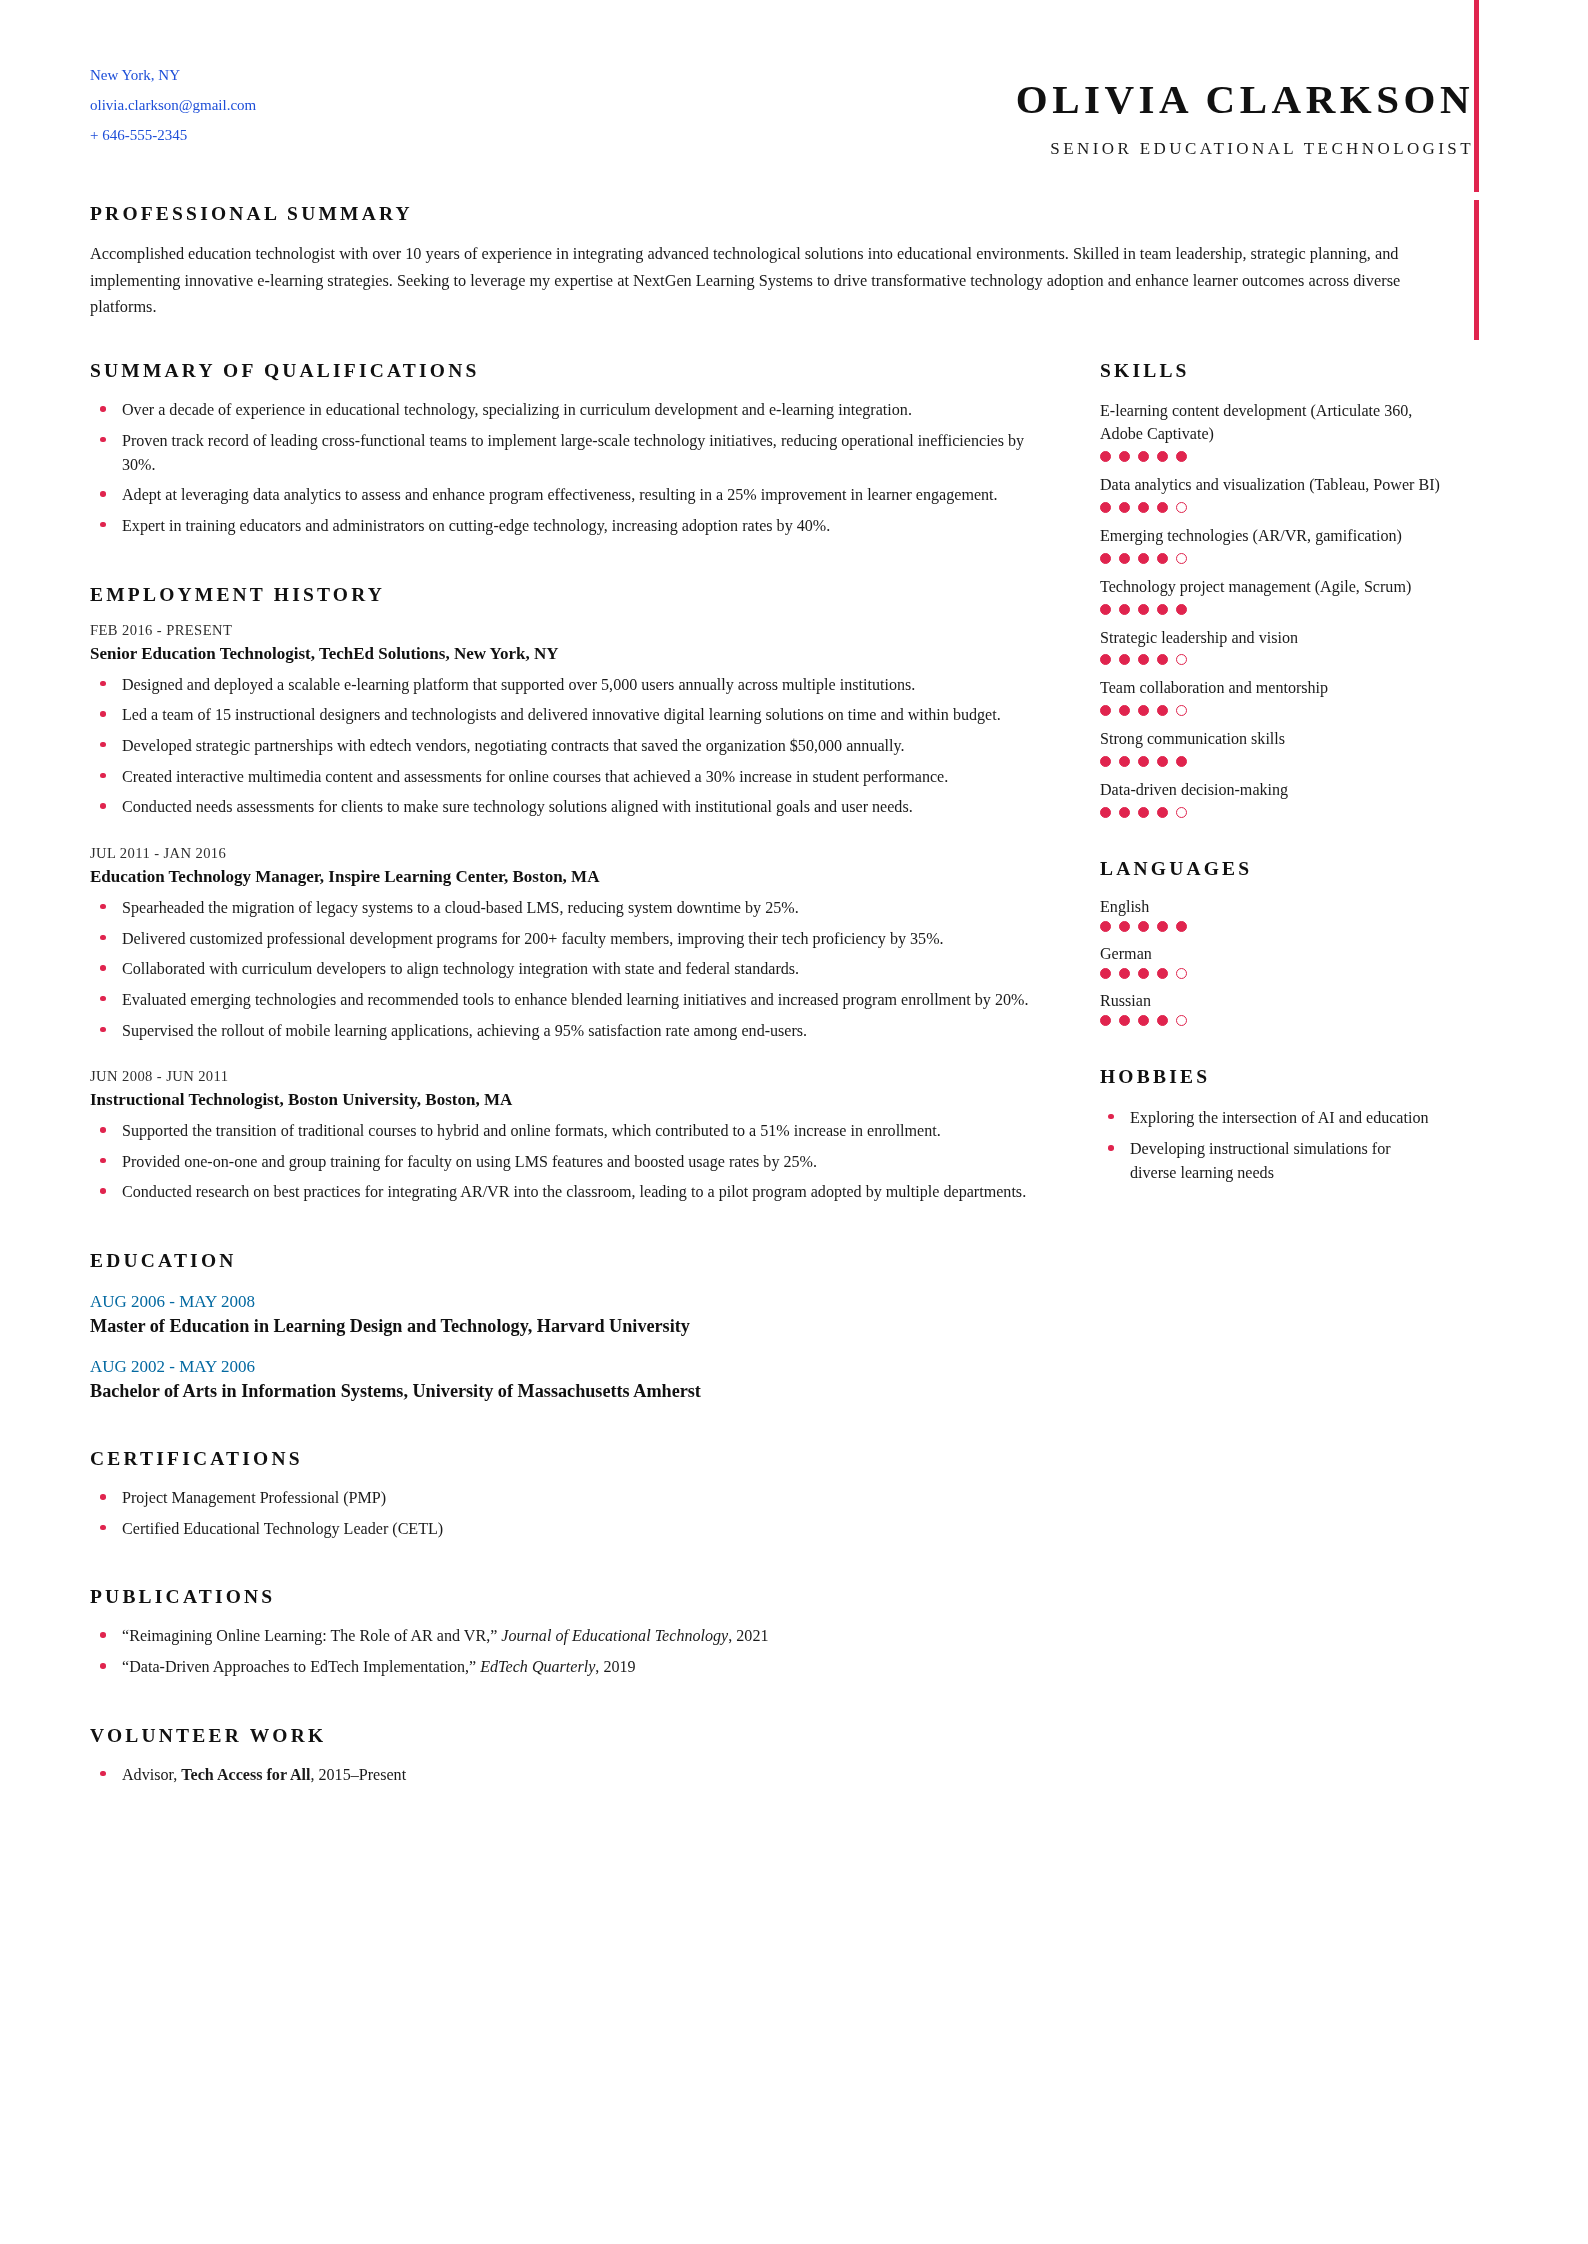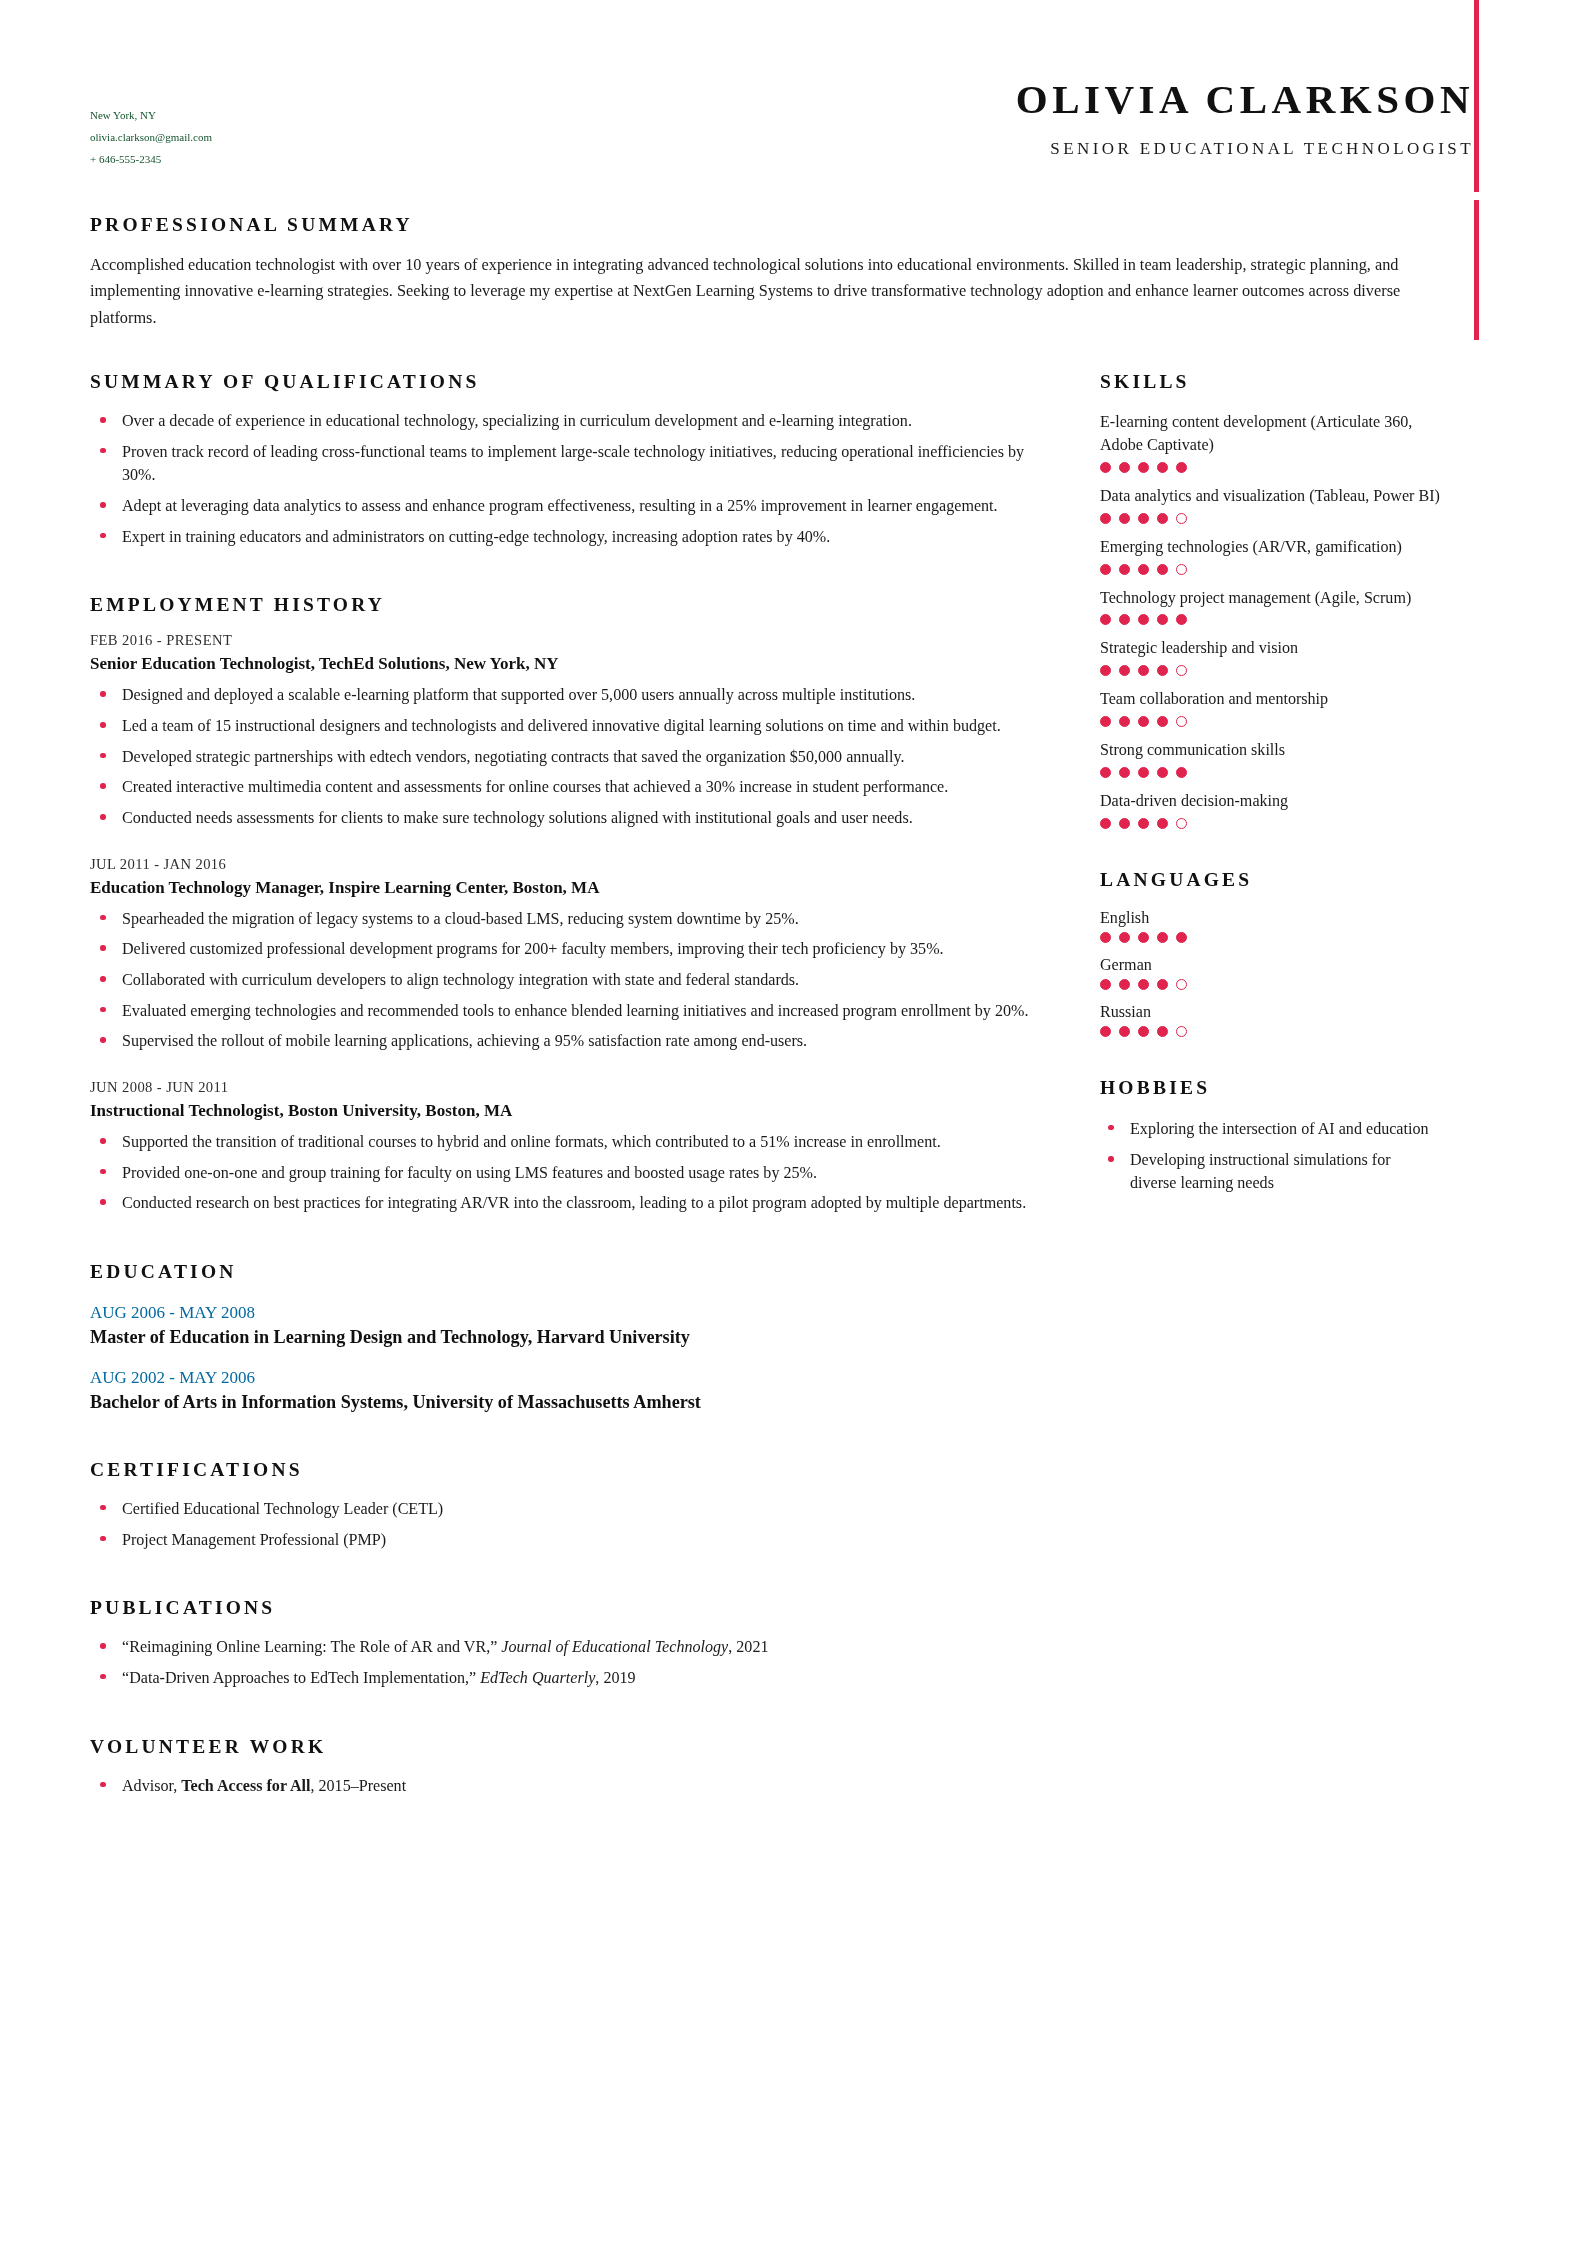--- a/index.html
+++ b/index.html
@@ -39,24 +39,23 @@
   }
 
   
   .header {
     display: flex;
     padding: 60px 62px 0 90px;
     box-sizing: border-box;
   }
   .contact {
     width: 560px;
-    font-size: 11px;
+    font-size: 15px;
     line-height: 2.0;
-    color: #14532d;
-    margin-top: 44px;
+    color: #1d4ed8;
   }
   .contact div { white-space: nowrap; }
   .nameblock {
     flex: 1;
     text-align: right;
     padding-right: 52px;
     padding-top: 16px;
   }
   .name {
     font-size: 41px;
@@ -299,22 +298,22 @@
           </div>
           <div class="edu-item">
             <div class="edu-date">AUG 2002 - MAY 2006</div>
             <div class="edu-title">Bachelor of Arts in Information Systems, University of Massachusetts Amherst</div>
           </div>
         </div>
 
         <div class="block-space">
           <h2 class="section-title">CERTIFICATIONS</h2>
           <ul class="bullets">
+            <li>Project Management Professional (PMP)</li>
             <li>Certified Educational Technology Leader (CETL)</li>
-            <li>Project Management Professional (PMP)</li>
           </ul>
         </div>
 
         <div class="block-space">
           <h2 class="section-title">PUBLICATIONS</h2>
           <ul class="bullets">
             <li><span>“Reimagining Online Learning: The Role of AR and VR,” </span><span class="em">Journal of Educational Technology</span><span>, 2021</span></li>
             <li><span>“Data-Driven Approaches to EdTech Implementation,” </span><span class="em">EdTech Quarterly</span><span>, 2019</span></li>
           </ul>
         </div>

